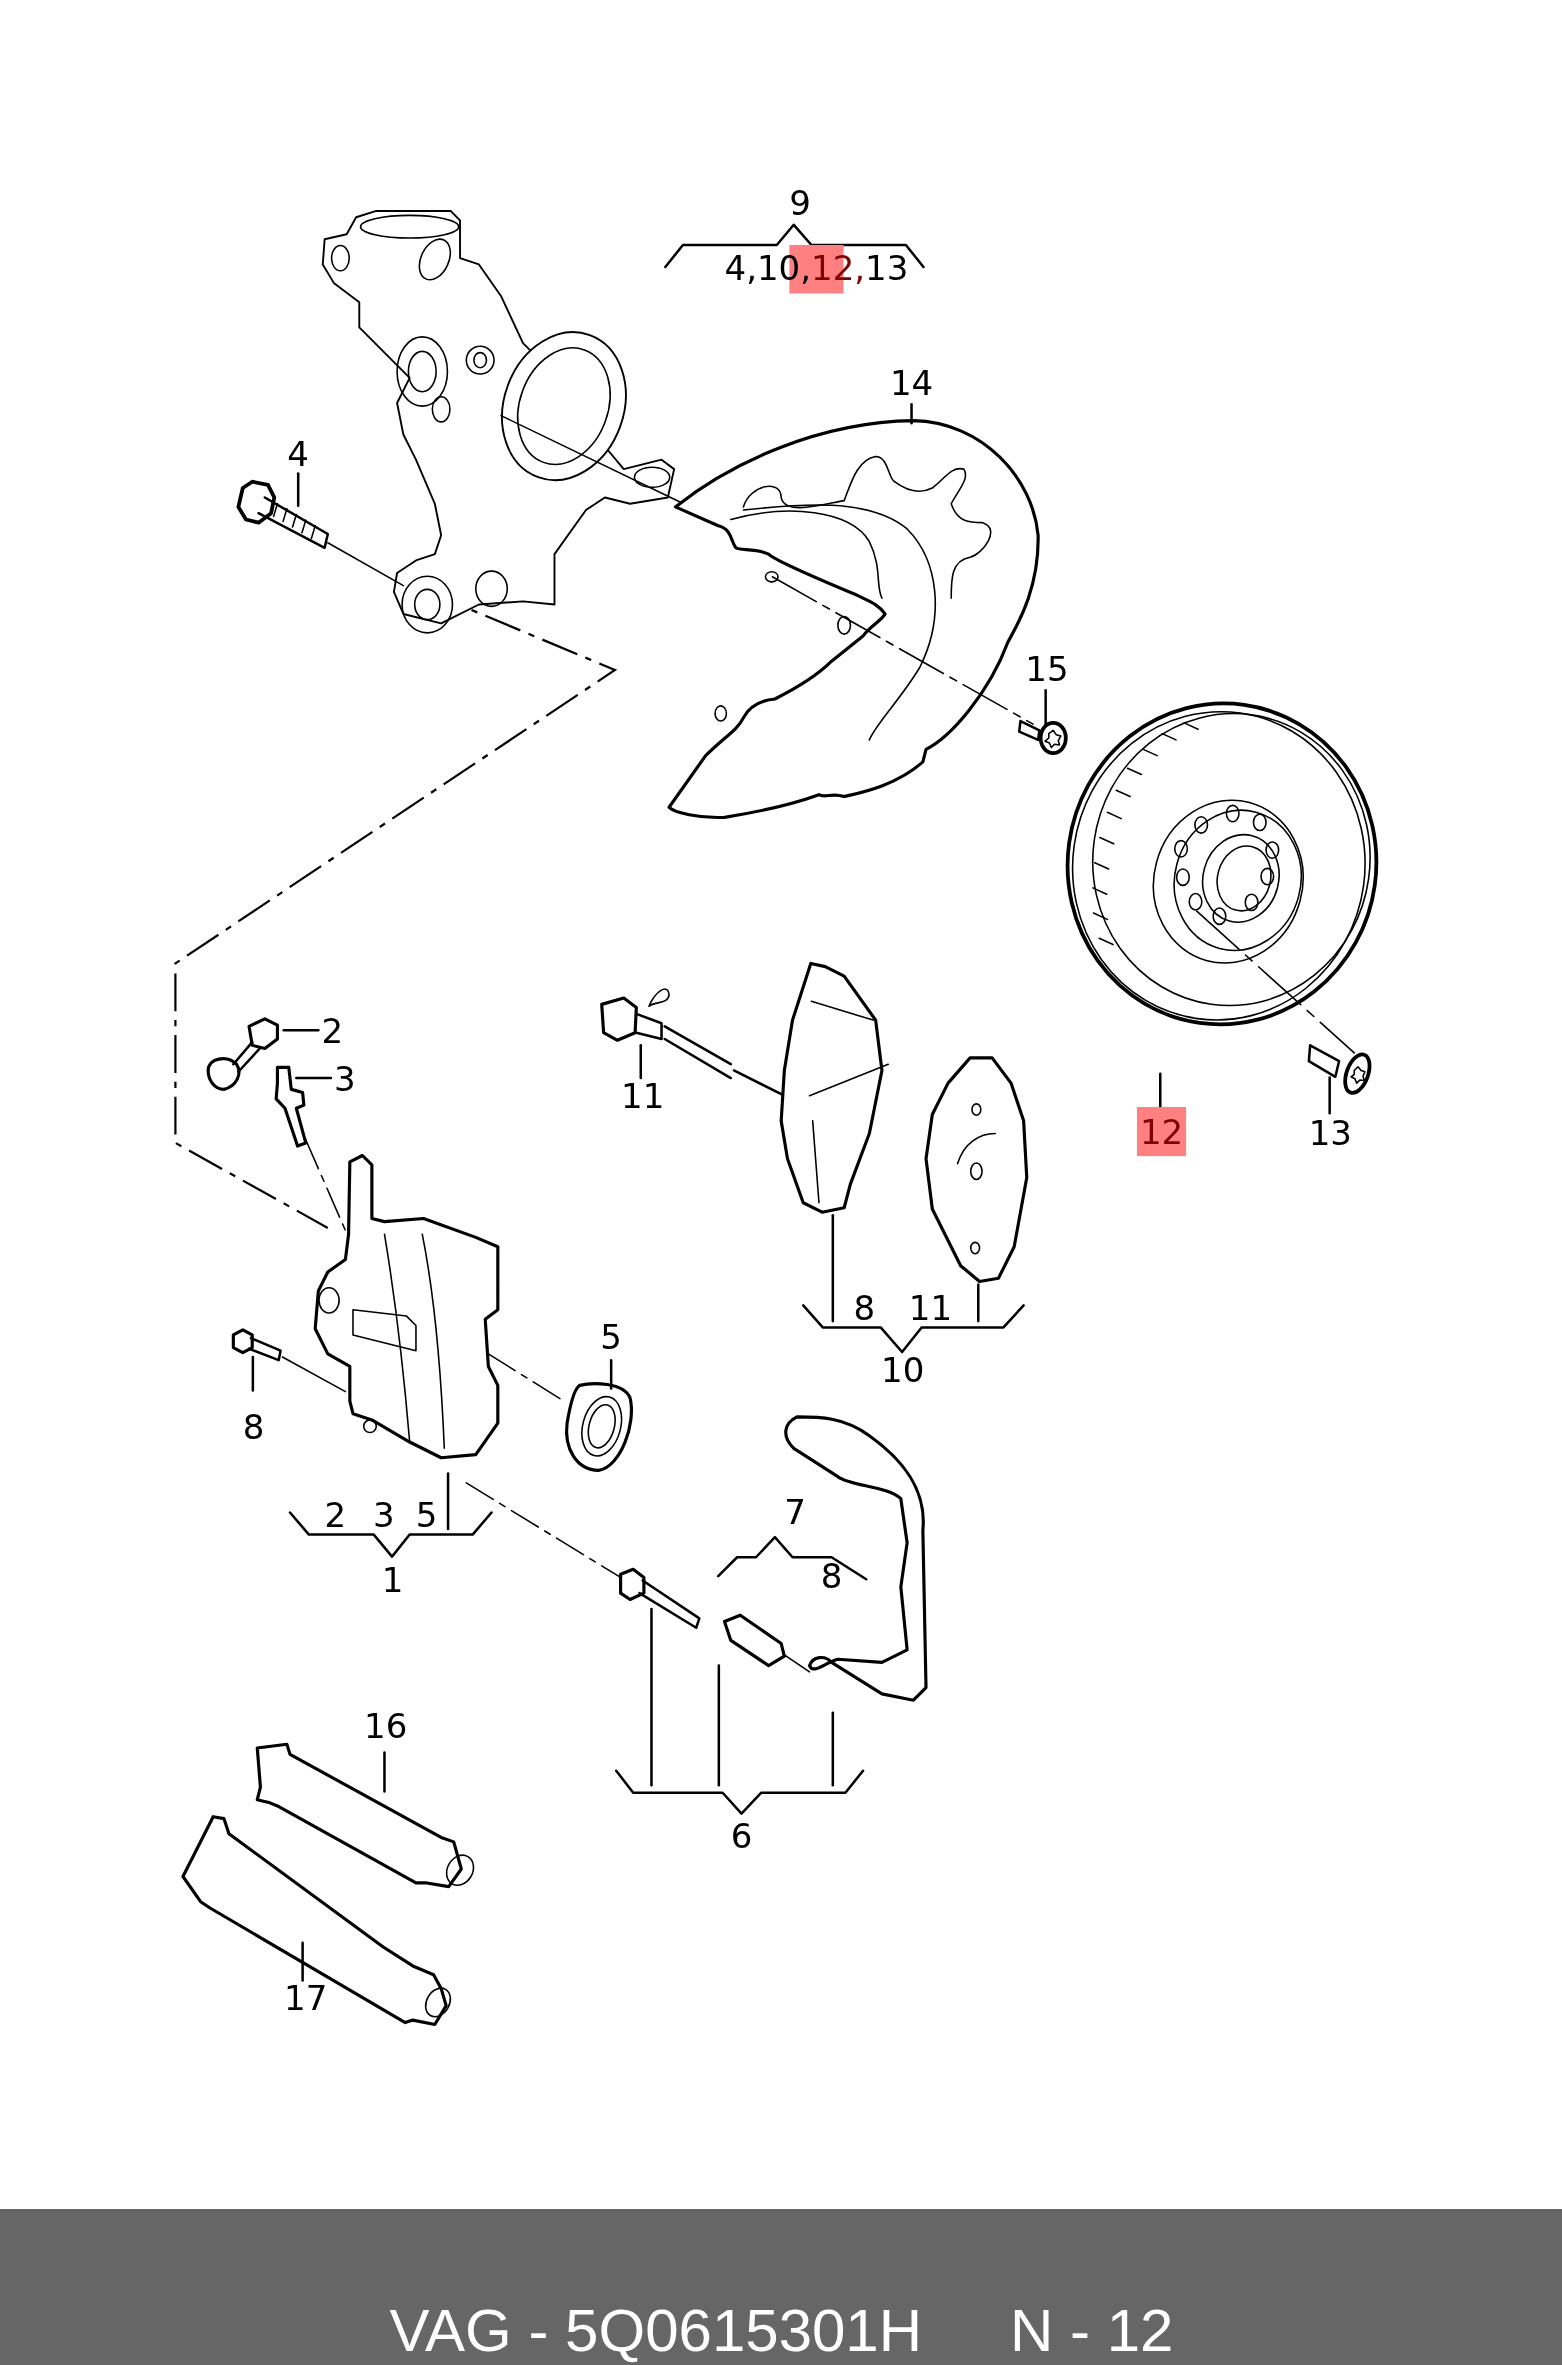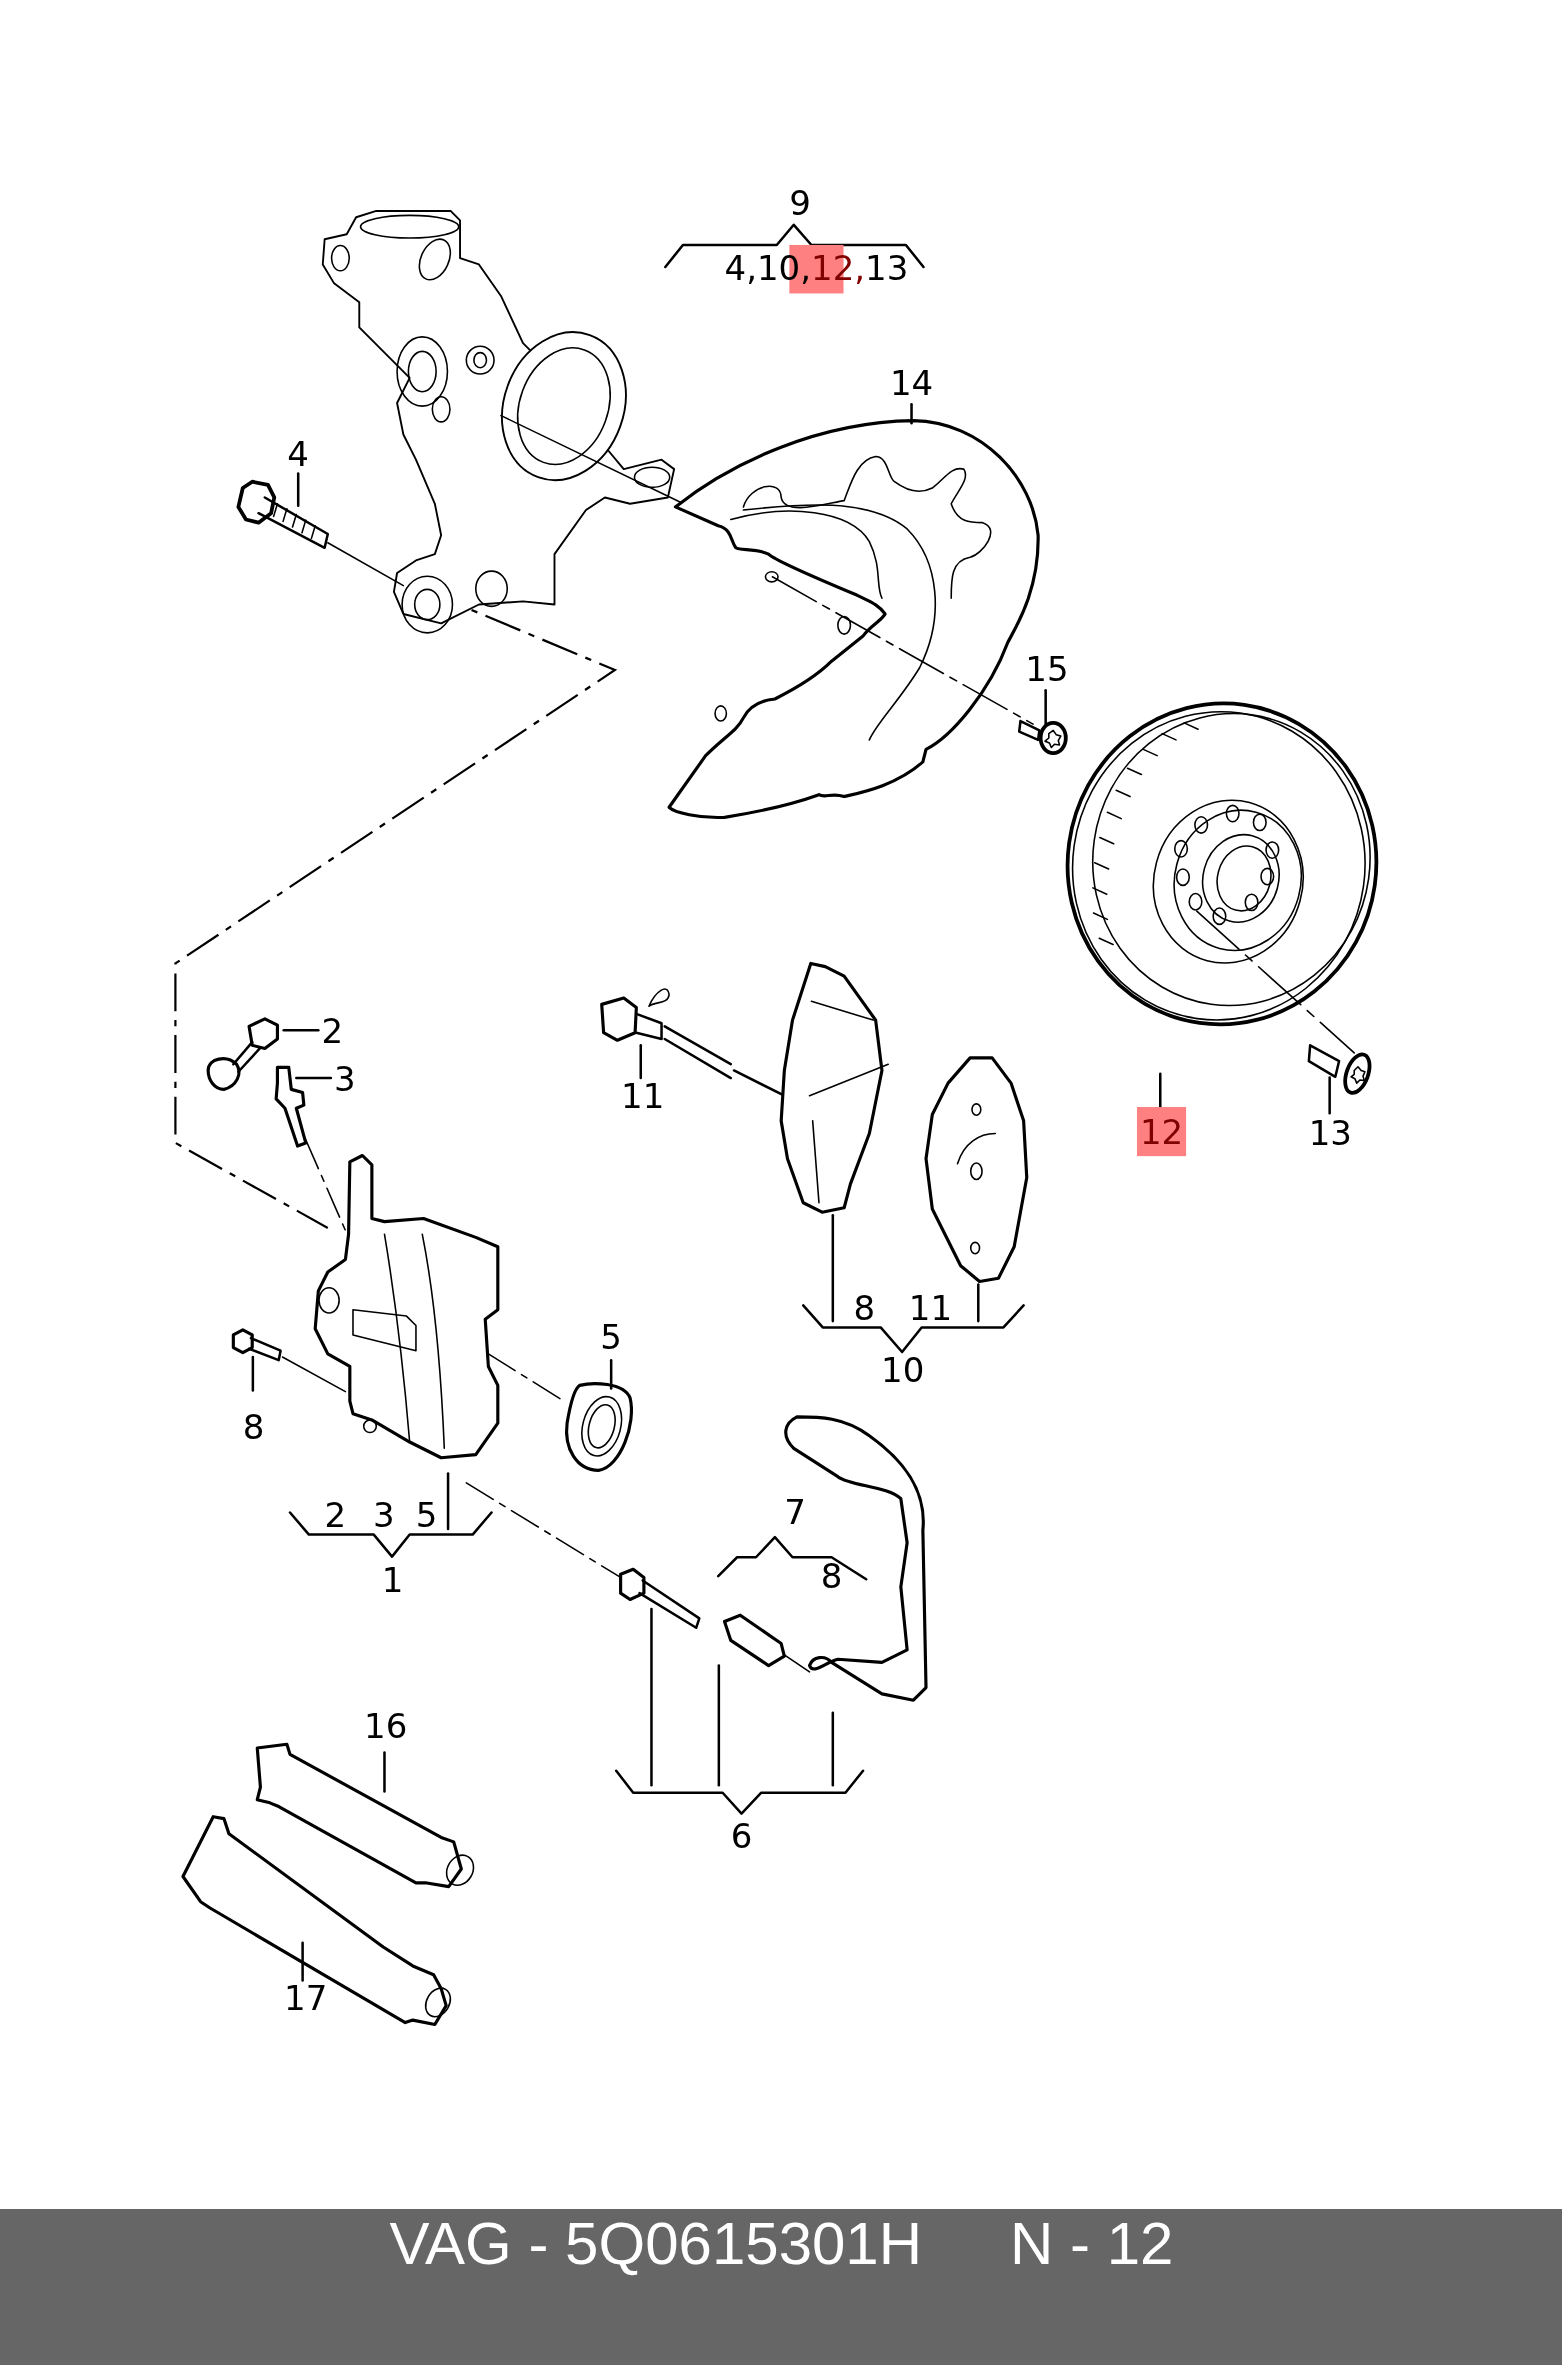--- a/index.html
+++ b/index.html
@@ -9,21 +9,21 @@
   .ln { fill:none; stroke:#000; stroke-width:4; stroke-linecap:round; stroke-linejoin:round; }
   .thin { fill:none; stroke:#000; stroke-width:2.5; stroke-linecap:round; stroke-linejoin:round; }
   .thick { fill:none; stroke:#000; stroke-width:6; stroke-linecap:round; stroke-linejoin:round; }
   .body { fill:#fff; stroke:#000; stroke-width:5; stroke-linejoin:round; }
   .bodyThin { fill:#fff; stroke:#000; stroke-width:3; stroke-linejoin:round; }
   .dash { fill:none; stroke:#000; stroke-width:3.5; stroke-dasharray:60 14 10 14; }
   .lbl { font-family:"DejaVu Sans", sans-serif; font-size:54px; fill:#000; }
   .hl { fill:#ff8080; }
   .hltext { fill:#800000; }
   #footer { position:absolute; left:0; top:2209px; width:1563px; height:156px; background:#666666; color:#ffffff;
-            display:flex; align-items:flex-start; justify-content:center; font-family:"Liberation Sans", sans-serif; font-size:60px; }
+            display:flex; align-items:flex-end; justify-content:center; font-family:"Liberation Sans", sans-serif; font-size:60px; }
   #footer .part { margin-right:88px; }
   #footer span { white-space:pre; }
 </style>
 </head>
 <body>
 
 <div id="diagram">
 <svg viewBox="0 0 2481 3508" xmlns="http://www.w3.org/2000/svg">
 
   <g>

